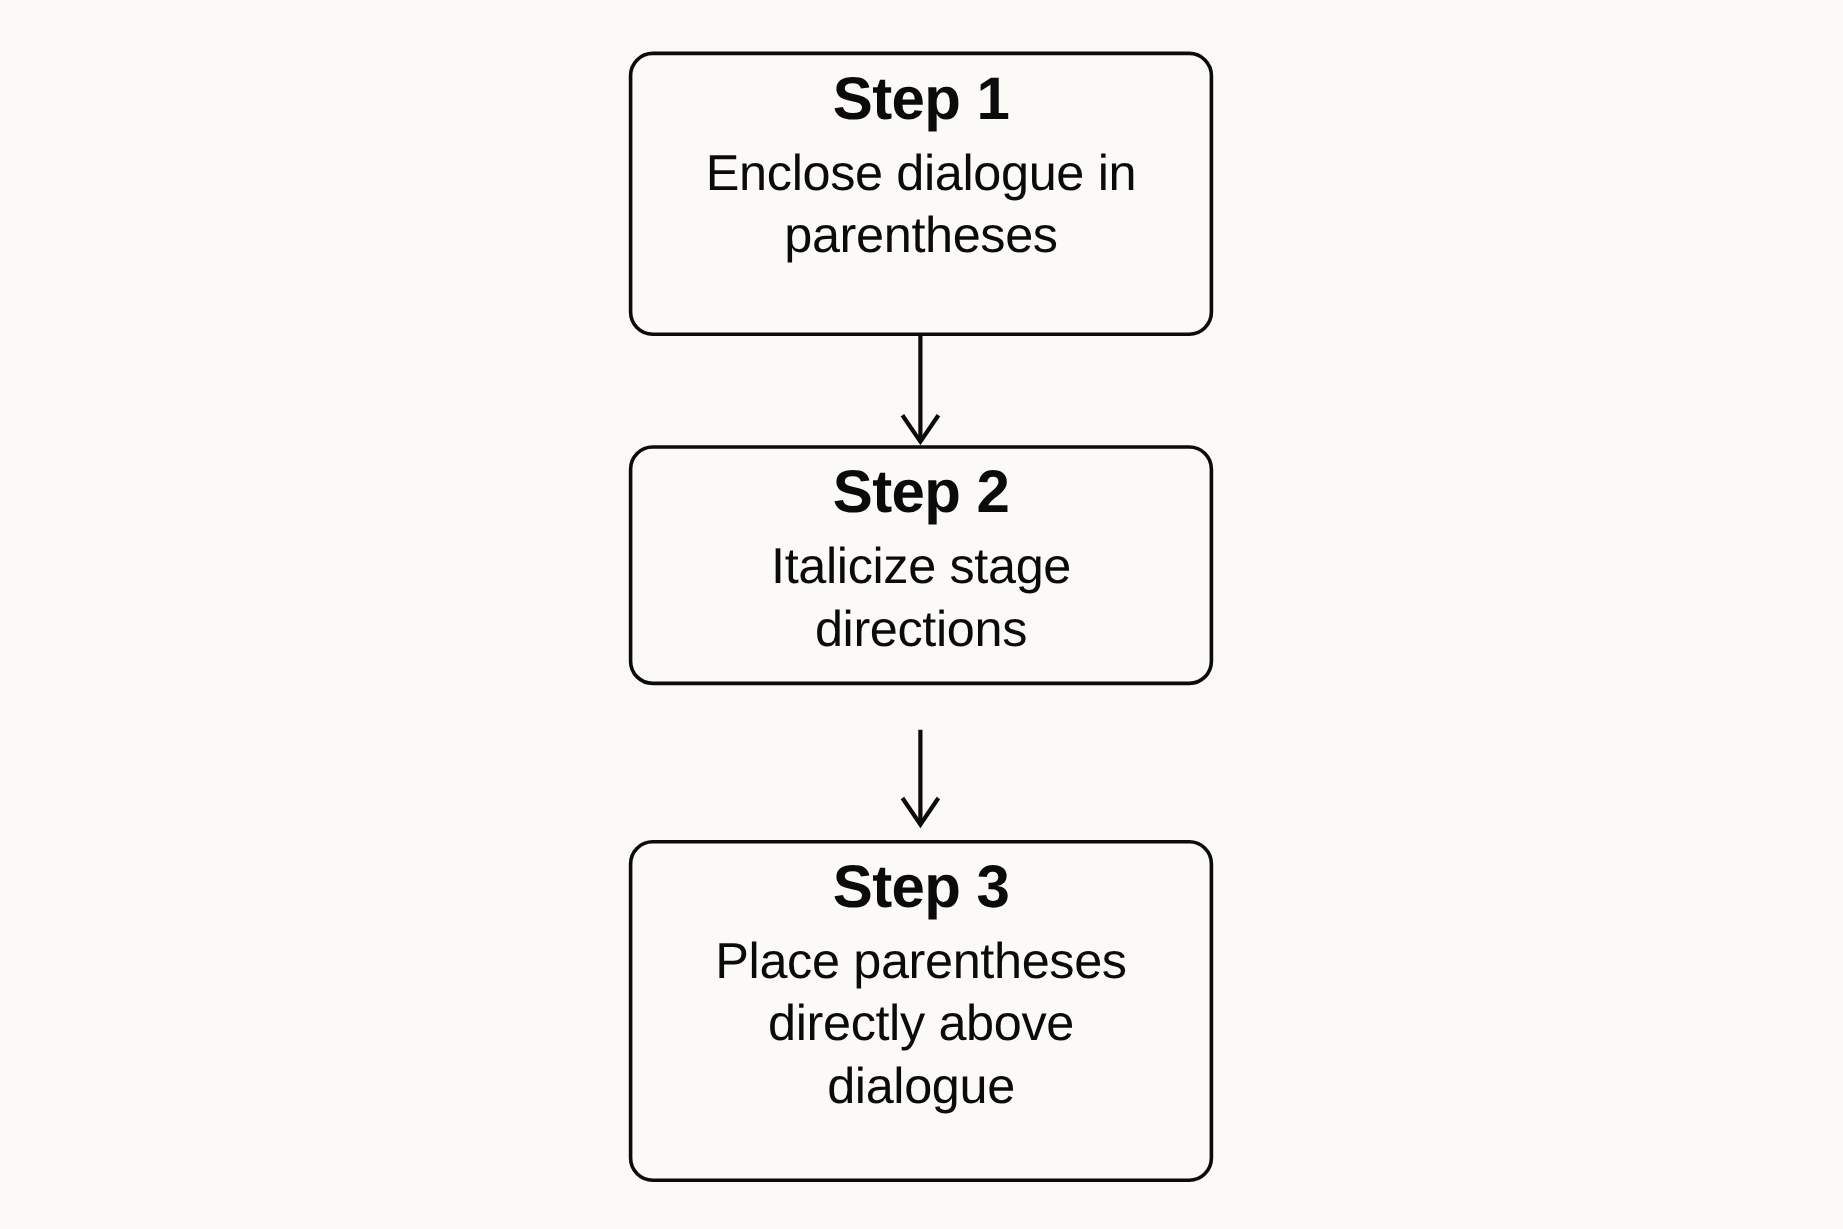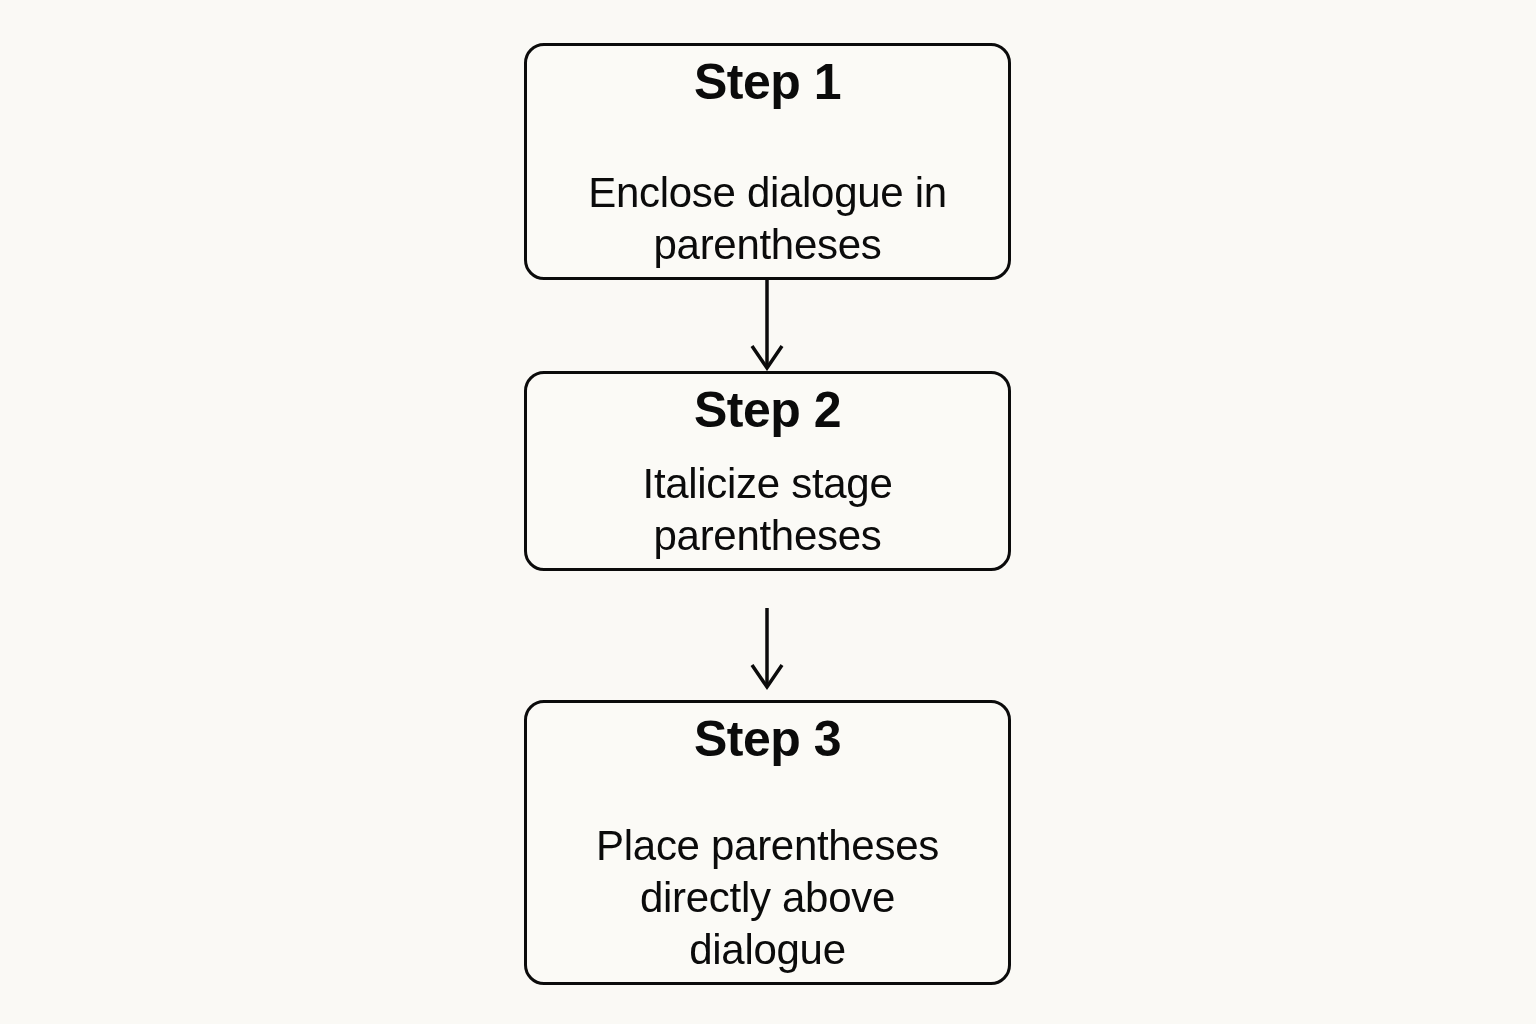--- a/index.html
+++ b/index.html
@@ -25,21 +25,21 @@
     position: absolute;
     left: 524px;
     width: 487px;
     box-sizing: border-box;
     border: 3px solid #0b0b0b;
     border-radius: 20px;
     background: #fbfaf6;
     display: flex;
     flex-direction: column;
     align-items: center;
-    justify-content: space-between;
+    justify-content: flex-start;
     text-align: center;
     padding: 6px 18px;
   }
 
   #step-box-1 { top: 43px;  height: 237px; }
   #step-box-2 { top: 371px; height: 200px; }
   #step-box-3 { top: 700px; height: 285px; }
 
   .step-title {
     font-size: 50px;
@@ -80,21 +80,21 @@
 
   <div class="connector" id="connector-1-2">
     <svg viewBox="0 0 60 91" preserveAspectRatio="none">
       <line x1="30" y1="0" x2="30" y2="88" stroke="#0b0b0b" stroke-width="3.5"></line>
       <polyline points="15,66 30,88 45,66" fill="none" stroke="#0b0b0b" stroke-width="3.5" stroke-linecap="butt" stroke-linejoin="miter"></polyline>
     </svg>
   </div>
 
   <div class="step-box" id="step-box-2">
     <div class="step-title">Step 2</div>
-    <div class="step-desc">Italicize stage parentheses</div>
+    <div class="step-desc">Italicize stage directions</div>
   </div>
 
   <div class="connector" id="connector-2-3">
     <svg viewBox="0 0 60 92" preserveAspectRatio="none">
       <line x1="30" y1="0" x2="30" y2="79" stroke="#0b0b0b" stroke-width="3.5"></line>
       <polyline points="15,57 30,79 45,57" fill="none" stroke="#0b0b0b" stroke-width="3.5" stroke-linecap="butt" stroke-linejoin="miter"></polyline>
     </svg>
   </div>
 
   <div class="step-box" id="step-box-3">

